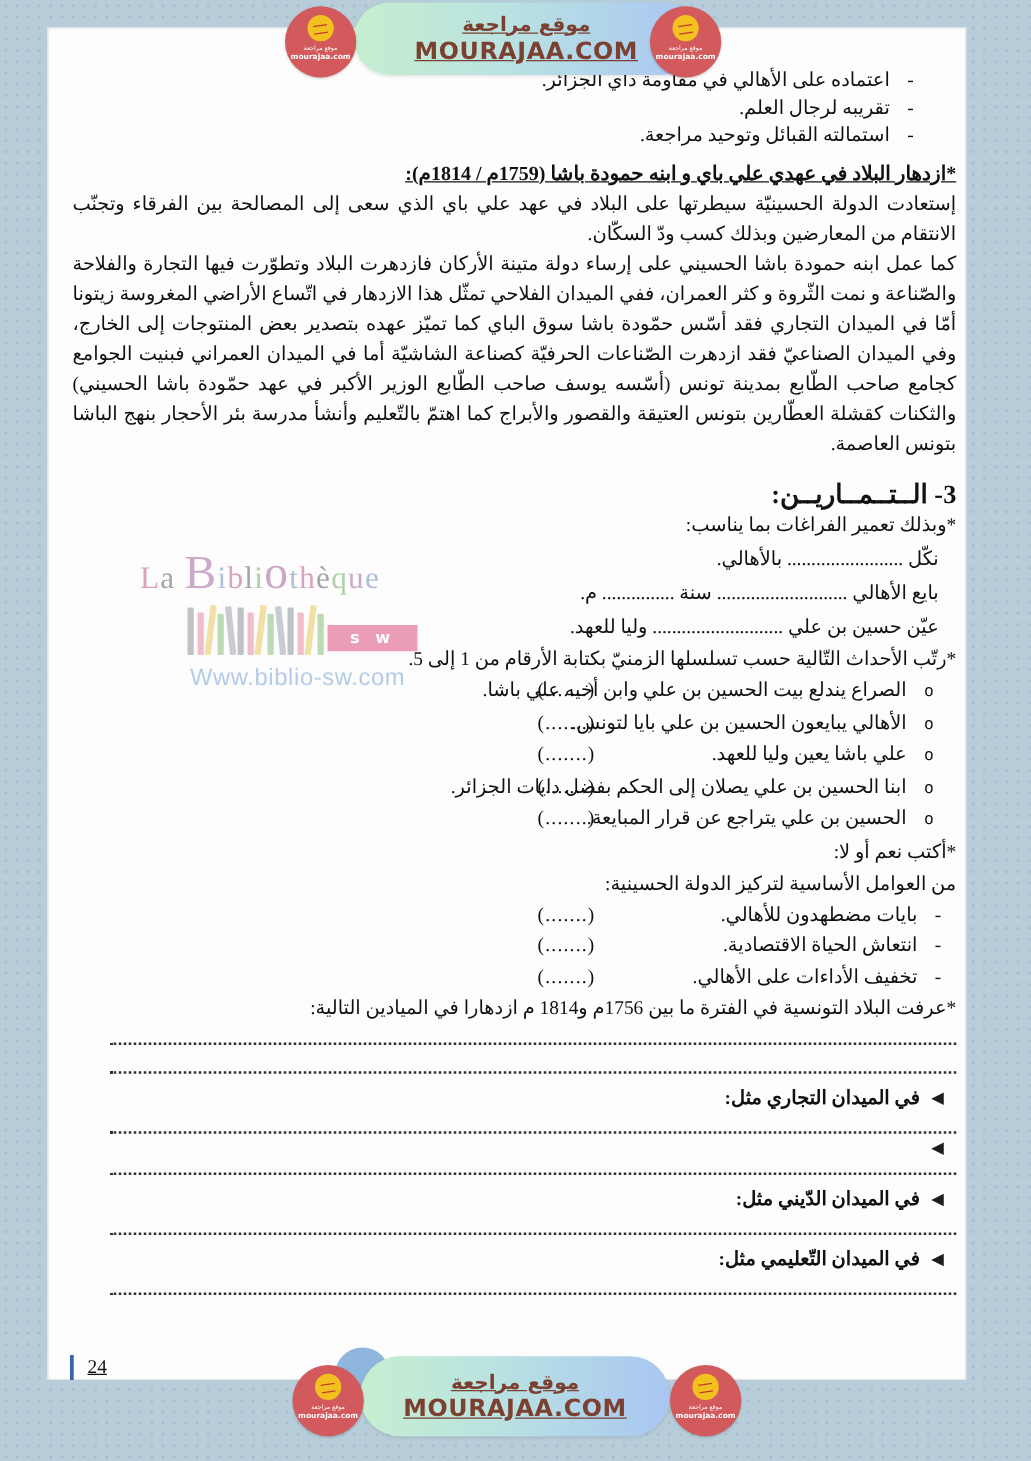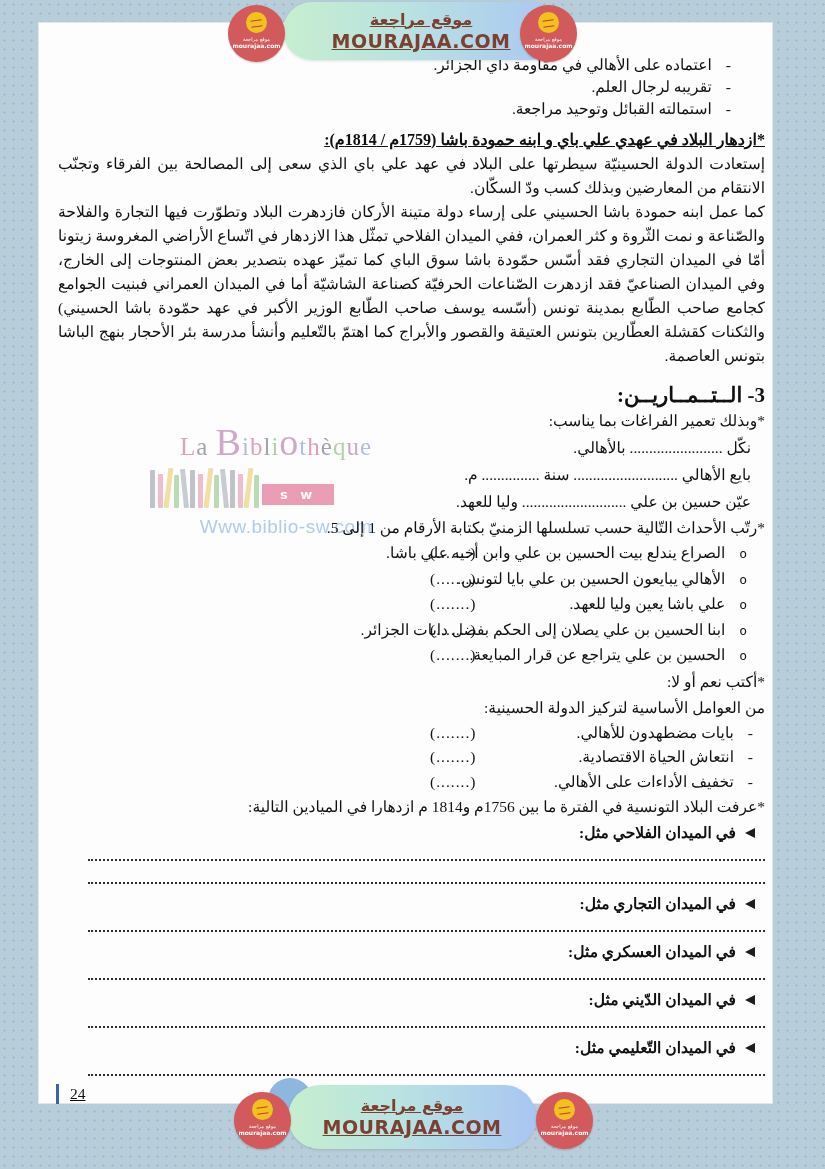--- a/index.html
+++ b/index.html
@@ -60,21 +60,21 @@
   .o-row, .d-row { position:relative; padding-right:18px; line-height:24.5px; }
   .o-row .obull { display:inline-block; margin-left:10px; font-size:13px; font-family:"DejaVu Sans Mono",monospace; }
   .marker { position:absolute; left:372px; top:0; direction:ltr; letter-spacing:1px; }
   .d-row { padding-right:12px; }
   .d-row .dash { margin-left:10px; }
   .dom-row { padding-right:10px; line-height:25px; display:flex; align-items:center; gap:9px; font-weight:bold; font-size:15.5px;}
   .arrow { width:0; height:0; border-top:5px solid transparent; border-bottom:5px solid transparent;
            border-right:10px solid #1d1d1d; display:inline-block; }
   .dotline { border-bottom:2.5px dotted #2e2e2e; height:16px; margin-left:30px; margin-bottom:7px; }
   
-  .watermark { position:absolute; left:112px; top:420px; z-index:2; width:260px; opacity:.9;text-align:right; }
+  .watermark { position:absolute; left:112px; top:436px; z-index:2; width:260px; opacity:.9; }
   .wm-brand { font-family:"Liberation Serif",serif; font-size:25px; letter-spacing:1px; white-space:nowrap; }
   .wm-brand span.wm-big { font-size:38px; }
   .wm-shelf { margin-top:2px; display:flex; align-items:flex-end; gap:3px; height:42px; padding-left:38px;}
   .wm-shelf i { display:inline-block; width:5px; height:38px; border-radius:1px; }
   .wm-shelf i:nth-child(5n+1){ background:#b9bcc2; }
   .wm-shelf i:nth-child(5n+2){ background:#eeb7c6; height:34px; }
   .wm-shelf i:nth-child(5n+3){ background:#f0dc9a; height:40px; transform:rotate(7deg); }
   .wm-shelf i:nth-child(5n+4){ background:#b5d8ae; height:33px; }
   .wm-shelf i:nth-child(5n+5){ background:#c3c6cc; height:39px; transform:rotate(-6deg); }
   .wm-sw { background:#e893ad; color:#fff; font-weight:bold; font-size:13px; letter-spacing:4px;
@@ -196,34 +196,29 @@
     <span class="marker">(.......)</span>
   </div>
   <div class="d-row">
     <span class="dash">-</span>
     <span>تخفيف الأداءات على الأهالي.</span>
     <span class="marker">(.......)</span>
   </div>
 
   <div class="instr">*عرفت البلاد التونسية في الفترة ما بين 1756م و1814 م ازدهارا في الميادين التالية:</div>
 
-  <div class="dom-row">
-    <span class="arrow"></span>
-    <span>في الميدان الفلاحي مثل:</span>
-  </div>
   <div class="dotline"></div>
   <div class="dotline"></div>
   <div class="dom-row">
     <span class="arrow"></span>
     <span>في الميدان التجاري مثل:</span>
   </div>
   <div class="dotline"></div>
   <div class="dom-row">
     <span class="arrow"></span>
-    <span>في الميدان العسكري مثل:</span>
   </div>
   <div class="dotline"></div>
   <div class="dom-row">
     <span class="arrow"></span>
     <span>في الميدان الدّيني مثل:</span>
   </div>
   <div class="dotline"></div>
   <div class="dom-row">
     <span class="arrow"></span>
     <span>في الميدان التّعليمي مثل:</span>

